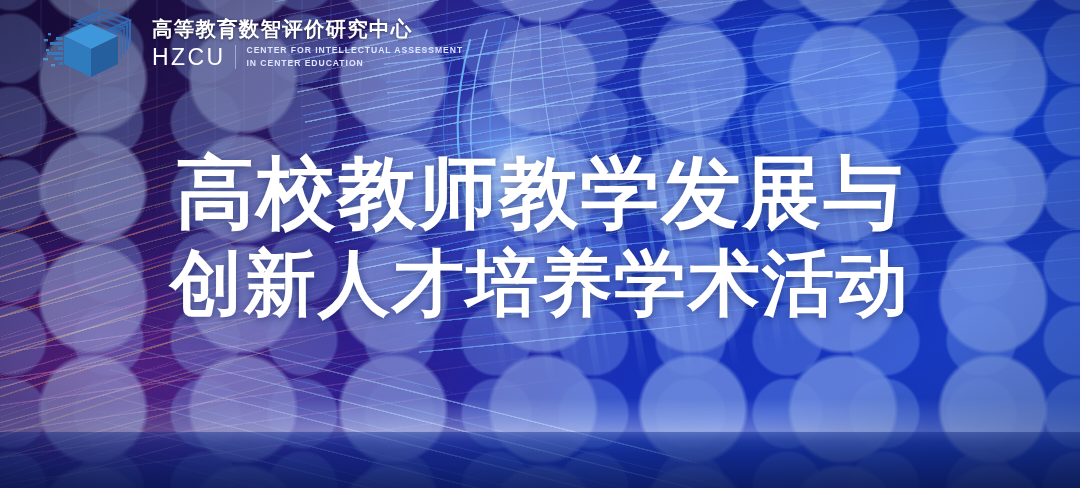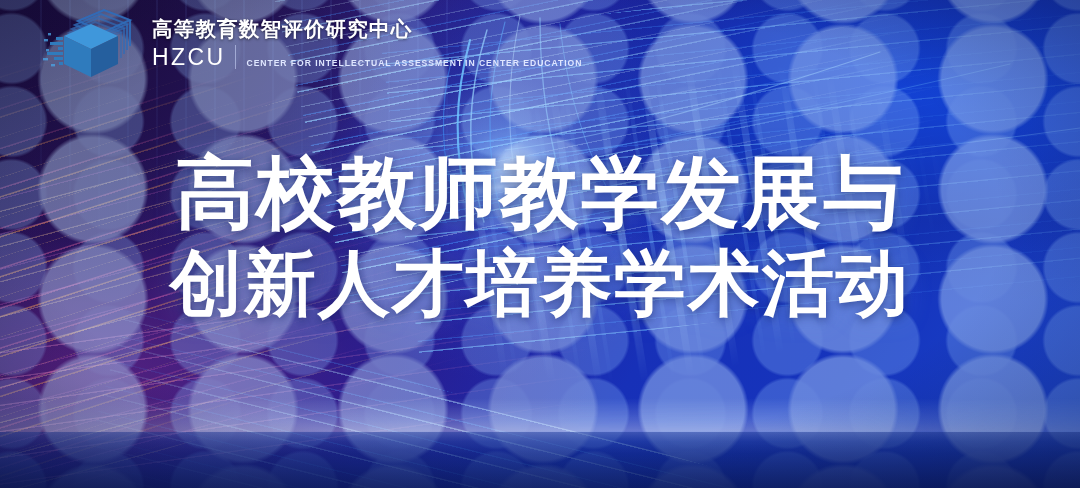--- a/index.html
+++ b/index.html
@@ -266,21 +266,21 @@
     letter-spacing: 2.4px;
     line-height: 1;
     font-family: "Liberation Sans", sans-serif;
   }
   #org-divider {
     width: 1px; height: 24px;
     background: rgba(200,210,245,0.6);
     flex: 0 0 auto;
   }
   #org-tagline {
-    display: flex; flex-direction: row; gap: 2px;
+    display: flex; flex-direction: column; gap: 2px;
     font-size: 8.6px;
     font-weight: 700;
     color: #dfe6ff;
     letter-spacing: 0.95px;
     line-height: 1.25;
     white-space: nowrap;
   }
 
   
 

